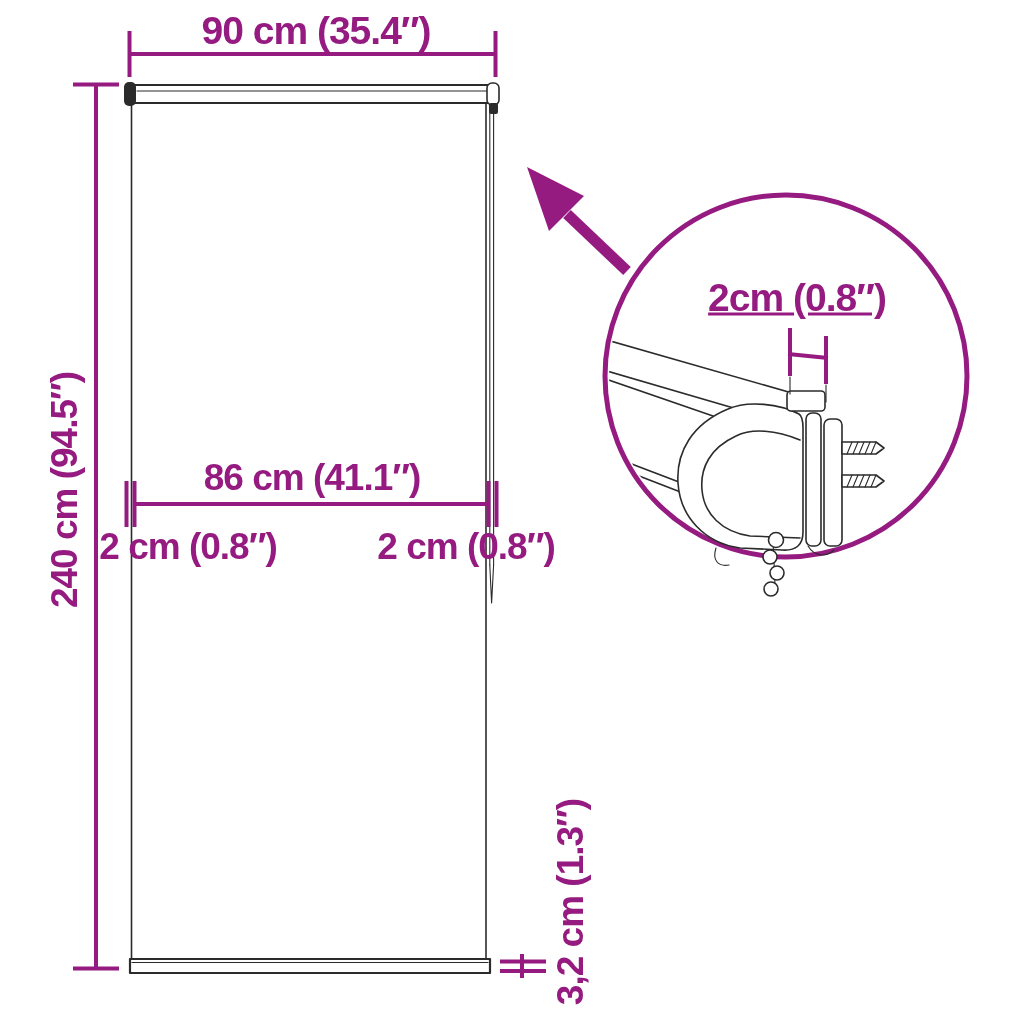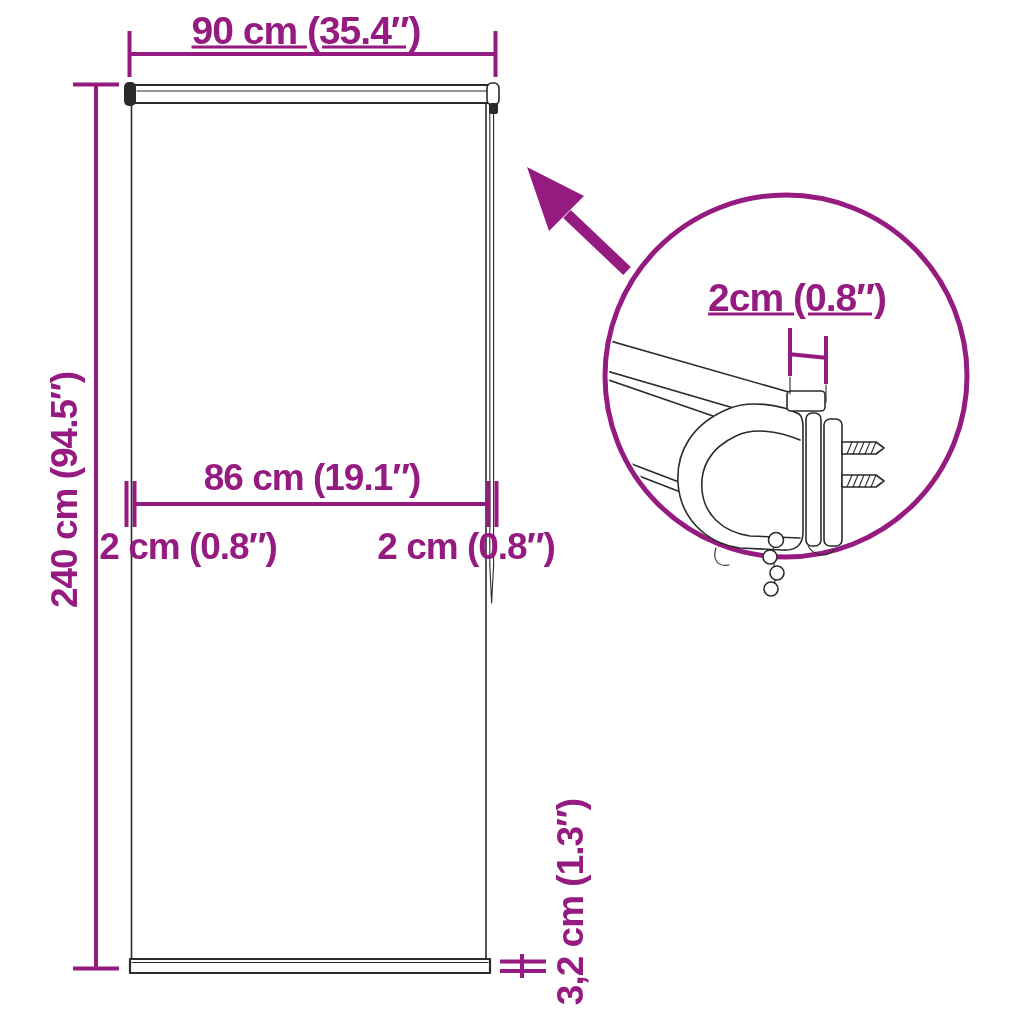--- a/index.html
+++ b/index.html
@@ -164,25 +164,25 @@
       <g>
         <line x1="790" y1="328" x2="790" y2="376" class="dim"></line>
         <line x1="826" y1="336" x2="826" y2="384" class="dim"></line>
         <line x1="788" y1="354" x2="828" y2="358" class="dim"></line>
         <line x1="790" y1="377" x2="790" y2="394" class="ink thin"></line>
         <line x1="826" y1="385" x2="826" y2="402" class="ink thin"></line>
       </g>
     </g>
   </svg>
 
-  <div class="label large" style="left:306px; top:30px;text-decoration:underline;">90 cm (35.4″)</div>
+  <div class="label large" style="left:316px; top:30px;">90 cm (35.4″)</div>
 
   <div class="label vertical" style="left:64px; top:490px;">240 cm (94.5″)</div>
 
-  <div class="label" style="left:312px; top:477px;">86 cm (19.1″)</div>
+  <div class="label" style="left:312px; top:477px;">86 cm (41.1″)</div>
 
   <div class="label" style="left:188px; top:546px;">2 cm (0.8″)</div>
 
   <div class="label" style="left:466px; top:546px;">2 cm (0.8″)</div>
 
   <div class="label vertical" style="left:570px; top:902px;">3,2 cm (1.3″)</div>
 
   <div class="label large" style="left:797px; top:297px;text-decoration:underline;">2cm (0.8″)</div>
 
 </div>

